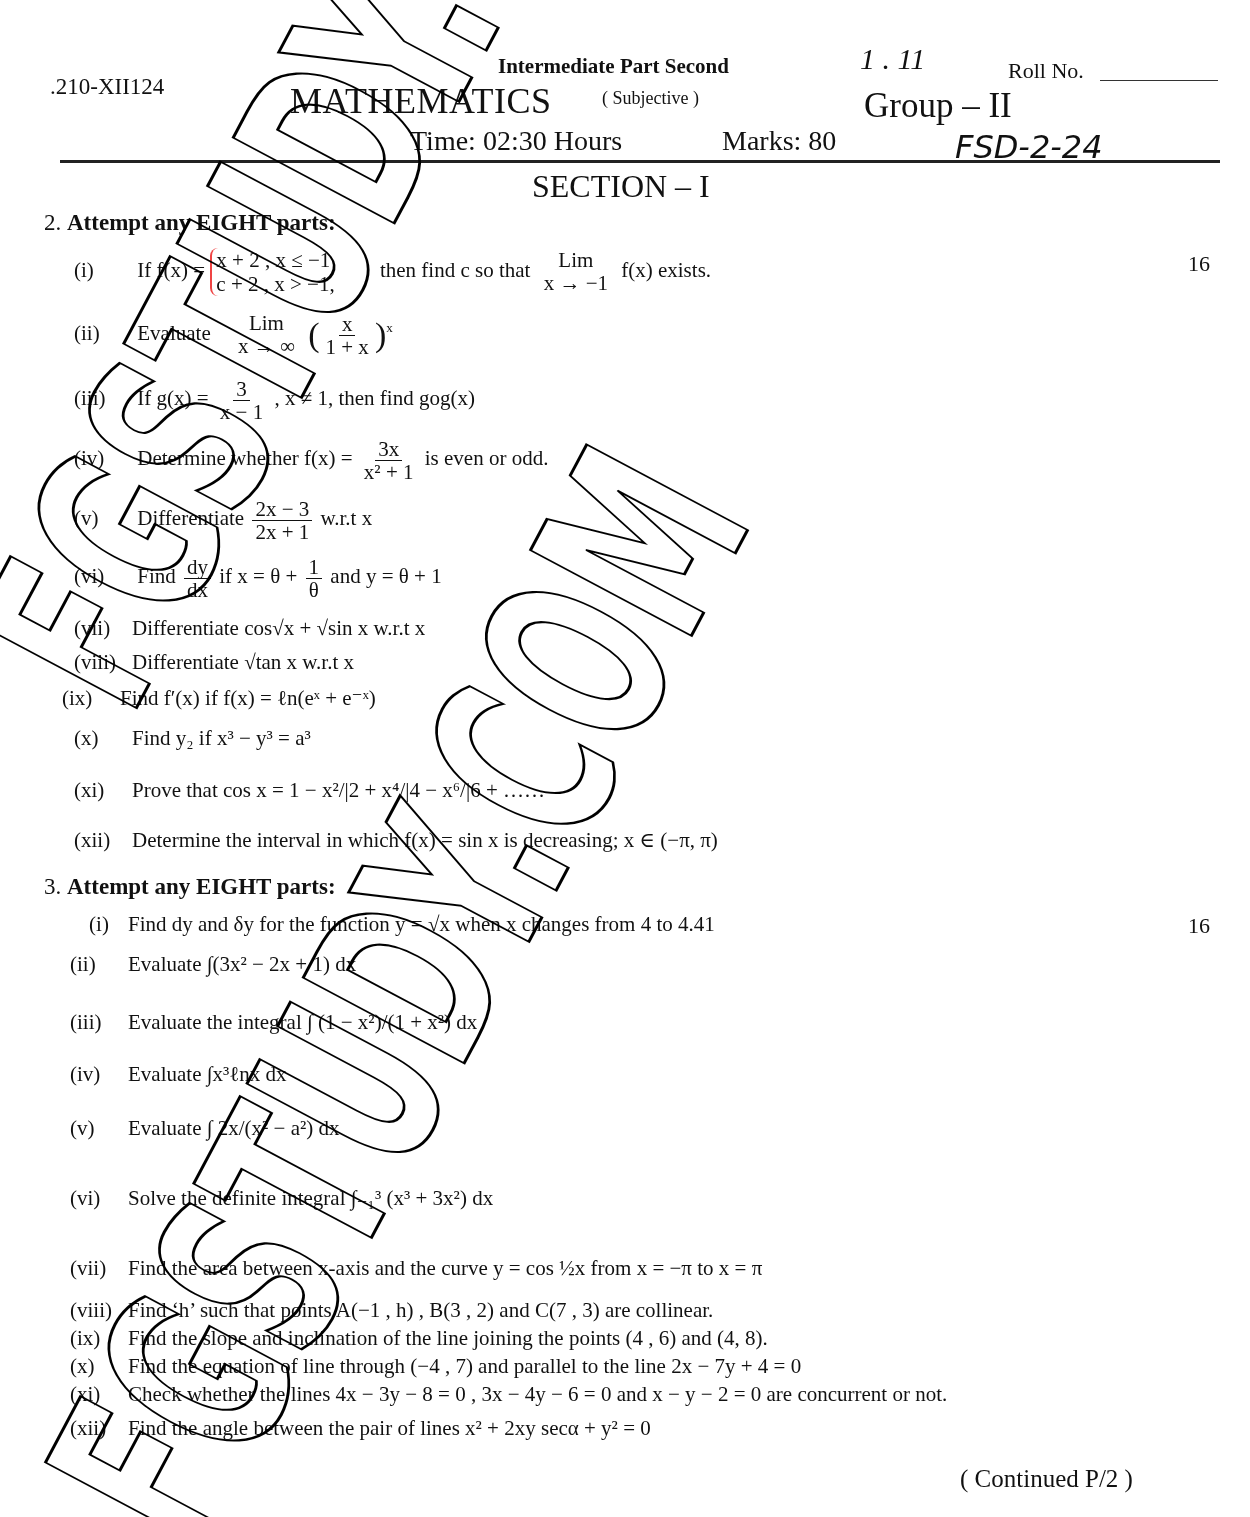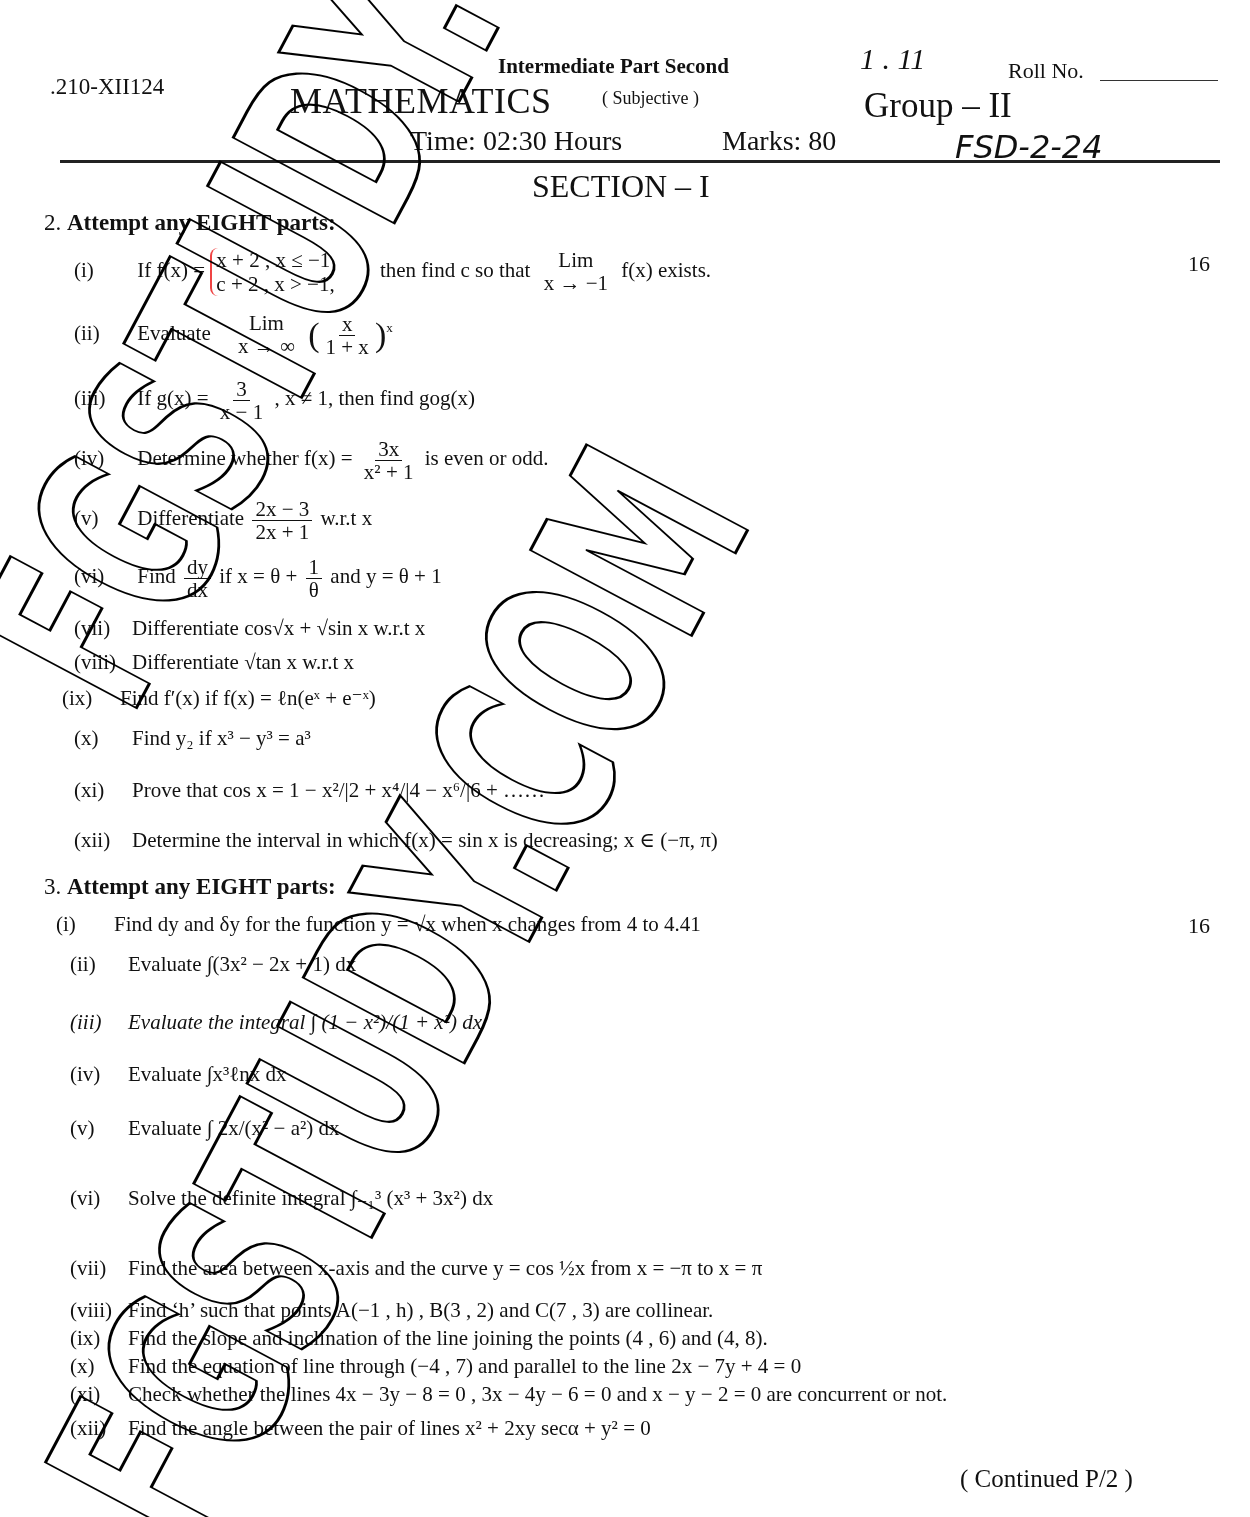--- a/index.html
+++ b/index.html
@@ -147,27 +147,27 @@
 <div class="abs part" style="left:74px; top:828px;">
   <span class="pnum">(xii)</span><span>Determine the interval in which f(x) = sin x is decreasing; x ∈ (−π, π)</span>
 </div>
 
 <div class="abs qhead" style="left:44px; top:874px;">
   <span>3.</span>
   <b>Attempt any EIGHT parts:</b>
 </div>
 <div class="abs qmarks" style="top:880px;">16</div>
 
-<div class="abs part" style="left:56px; top:912px;">
+<div class="abs part" style="left:70px; top:912px;text-align:center;">
   <span class="pnum">(i)</span><span>Find dy and δy for the function y = √x when x changes from 4 to 4.41</span>
 </div>
 <div class="abs part" style="left:70px; top:952px;">
   <span class="pnum">(ii)</span><span>Evaluate ∫(3x² − 2x + 1) dx</span>
 </div>
-<div class="abs part" style="left:70px; top:1010px;font-style:italic;">
+<div class="abs part" style="left:70px; top:1010px;">
   <span class="pnum">(iii)</span><span>Evaluate the integral ∫ (1 − x²)/(1 + x²) dx</span>
 </div>
 <div class="abs part" style="left:70px; top:1062px;">
   <span class="pnum">(iv)</span><span>Evaluate ∫x³ℓnx dx</span>
 </div>
 <div class="abs part" style="left:70px; top:1116px;">
   <span class="pnum">(v)</span><span>Evaluate ∫ 2x/(x² − a²) dx</span>
 </div>
 <div class="abs part" style="left:70px; top:1186px;">
   <span class="pnum">(vi)</span><span>Solve the definite integral ∫₋₁³ (x³ + 3x²) dx</span>

